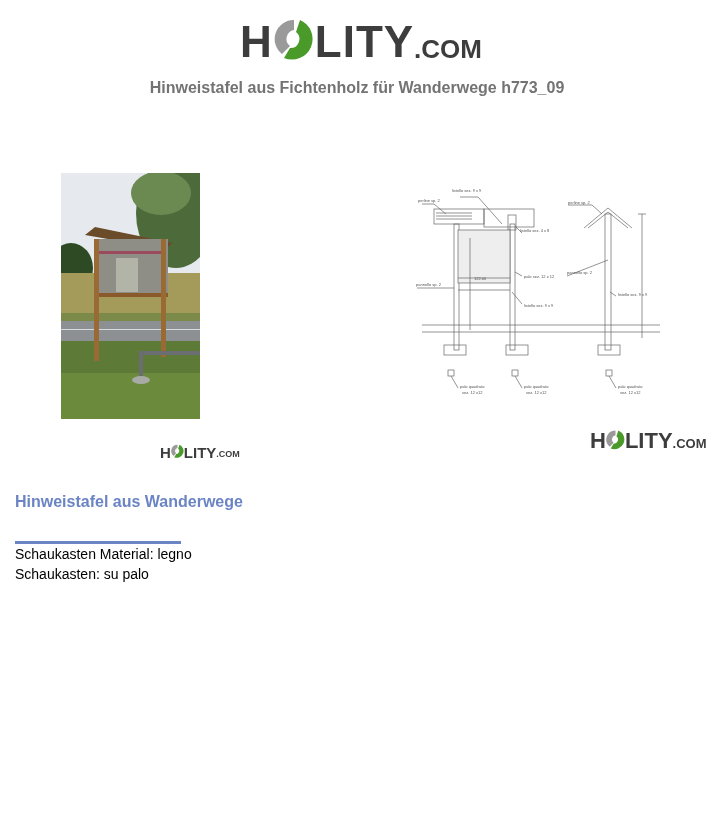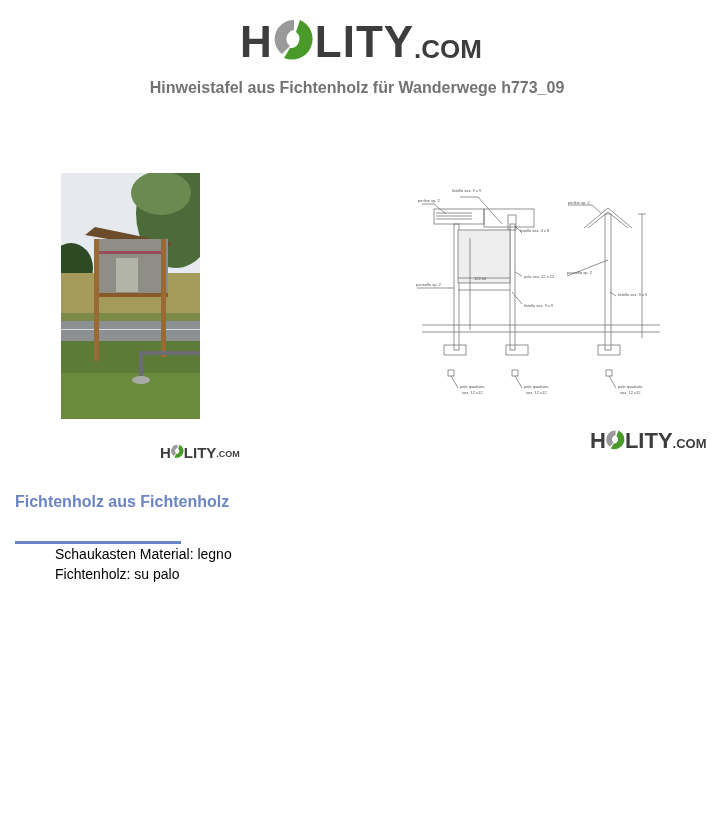--- a/index.html
+++ b/index.html
@@ -5,21 +5,21 @@
   html, body { margin:0; padding:0; background:#ffffff; }
   body { width:720px; height:837px; position:relative; overflow:hidden; font-family:"Liberation Sans", sans-serif; }
   .abs { position:absolute; }
   .logo { display:flex; align-items:flex-end; font-family:"Liberation Sans", sans-serif; font-weight:bold; color:#3d3d3d; }
   .logo .dotcom { font-weight:bold; }
   .title-top { left:0; width:714px; top:79px; text-align:center; color:#737373; font-weight:bold; font-size:16px; }
   .photo { left:61px; top:173px; width:139px; height:246px; overflow:hidden; }
   .drawing { left:412px; top:180px; width:256px; height:222px; }
   .prod-title { left:15px; top:492px; width:240px; color:#6b84c4; font-weight:bold; font-size:16px; line-height:20px; }
   .rule { left:15px; top:541px; width:166px; height:3px; background:#6b84c4; }
-  .spec { left:15px; font-size:14px; color:#000;margin-left:40px; }
+  .spec { left:15px; font-size:14px; color:#000; }
 </style>
 </head>
 <body>
 
 <div class="abs logo" style="left:240px; top:12px; height:52px;">
   <span style="font-size:44px; line-height:44px; letter-spacing:1px;">H</span>
   <svg width="40" height="46" viewBox="0 0 40 46" style="margin:0 1px 2px 1px;">
     <path d="M20 4 A19 19 0 0 0 8 38 L16 30 A9 9 0 0 1 20 14 Z" fill="#9a9a9a"></path>
     <path d="M26 4 L22 16 A9 9 0 0 1 16 32 L10 42 A19 19 0 0 0 26 4 Z" fill="#4a9a2a"></path>
   </svg>
@@ -139,17 +139,17 @@
   <span style="font-size:22px; line-height:22px;">H</span>
   <svg width="19" height="23" viewBox="0 0 40 46" style="margin:0 0 1px 0;">
     <path d="M20 4 A19 19 0 0 0 8 38 L16 30 A9 9 0 0 1 20 14 Z" fill="#9a9a9a"></path>
     <path d="M26 4 L22 16 A9 9 0 0 1 16 32 L10 42 A19 19 0 0 0 26 4 Z" fill="#4a9a2a"></path>
   </svg>
   <span style="font-size:22px; line-height:22px;">LITY</span>
   <span class="dotcom" style="font-size:13px; line-height:13px; margin-bottom:2px;">.COM</span>
 </div>
 
 <div class="abs prod-title">
-  <div>Fichtenholz aus Fichtenholz</div>
+  <div>Hinweistafel aus Wanderwege</div>
 </div>
 <div class="abs rule"></div>
 <div class="abs spec" style="top:546px;">Schaukasten Material: legno</div>
-<div class="abs spec" style="top:566px;">Fichtenholz: su palo</div>
+<div class="abs spec" style="top:566px;">Schaukasten: su palo</div>
 
 </body></html>

